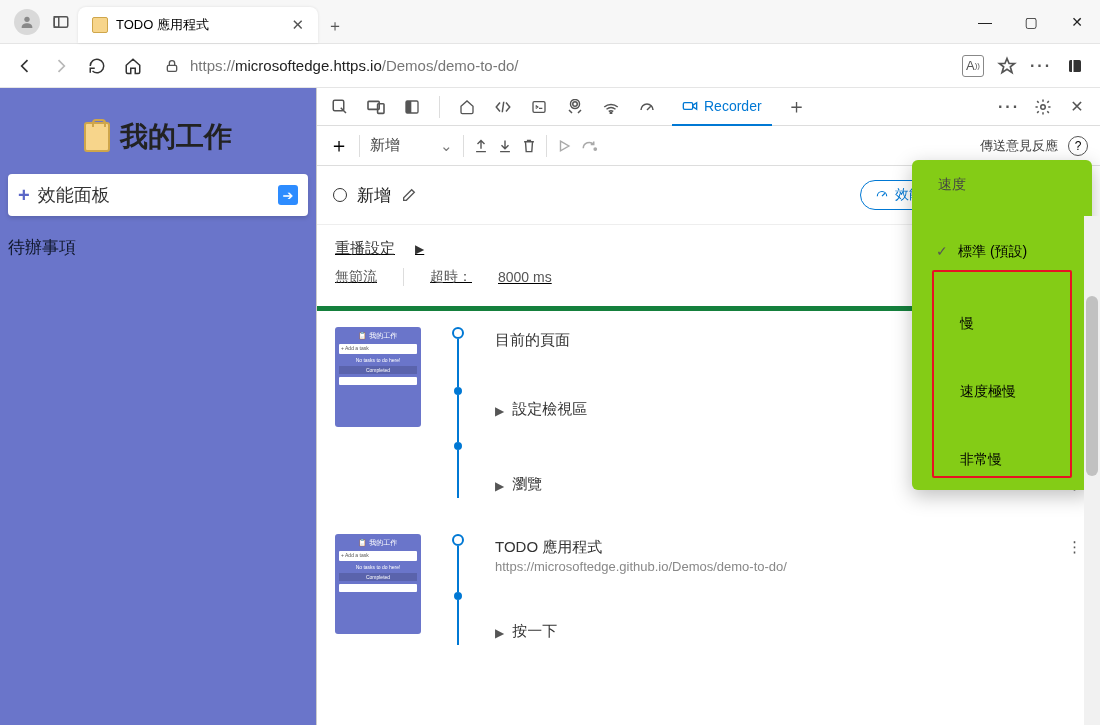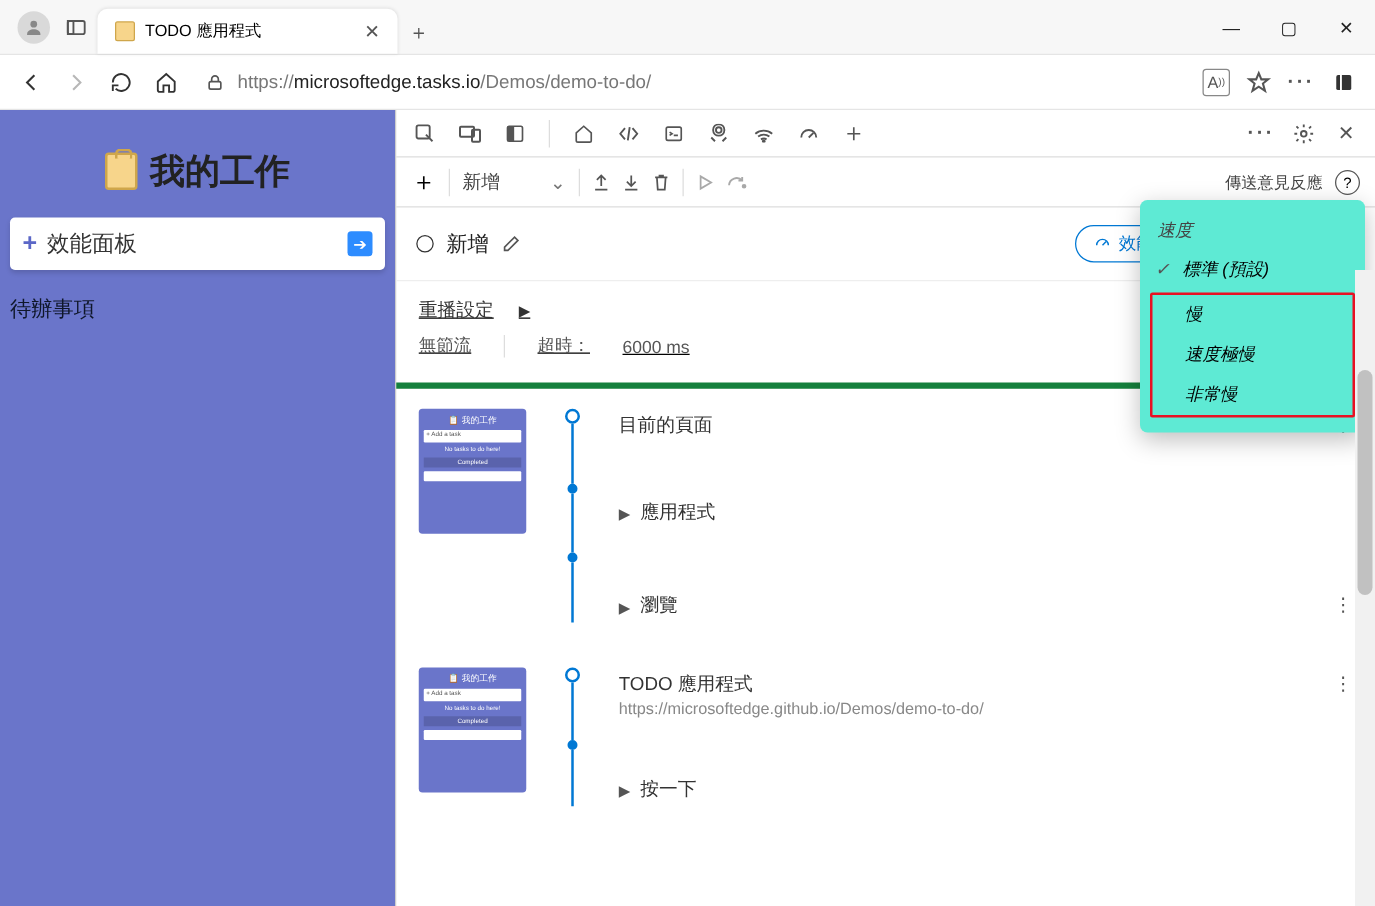--- a/index.html
+++ b/index.html
@@ -75,23 +75,23 @@
 .timeline .dot { width:12px;height:12px;border:2px solid #0078d4;border-radius:50%; background:#fff;}
 .timeline .dot.small { width:8px;height:8px; background:#0078d4;}
 .timeline .line { width:2px; flex:1; background:#0078d4;}
 .step-body { flex:1; padding-top:0;}
 .step-row { display:flex; align-items:flex-start; gap:8px; font-size:15px; color:#333; padding:4px 0;}
 .step-row .chev { font-size:12px; color:#555; margin-top:4px;}
 .step-row .sub { color:#888; font-size:13px; margin-top:2px;}
 .step-row .more { margin-left:auto; color:#555;}
 
 
-.popup { position:absolute; top:72px; right:8px; width:180px; background:#5eead4; border-radius:6px; box-shadow:0 6px 20px rgba(0,0,0,.25); padding:10px 0; font-size:14px;font-style:italic;}
+.popup { position:absolute; top:72px; right:8px; width:180px; background:#84cc16; border-radius:6px; box-shadow:0 6px 20px rgba(0,0,0,.25); padding:10px 12px; font-size:14px;}
 .popup .label { padding:6px 14px; color:#444;}
-.popup .item { padding:7px 14px 7px 34px; position:relative; cursor:default;}
+.popup .item { padding:7px 14px 7px 34px; position:relative; cursor:default;margin-top:36px;}
 .popup .item.checked::before { content:"✓"; position:absolute; left:12px; color:#555;}
 .popup .hl-box { margin:2px 8px; border:2.5px solid #e81123; border-radius:2px;}
 .popup .hl-box .item { padding-left:26px;}
 
 .scrollbar-track { position:absolute; right:0; top:128px; bottom:0; width:16px; background:#f1f1f1;}
 .scrollbar-thumb { position:absolute; left:2px; right:2px; top:80px; height:180px; background:#c1c1c1; border-radius:6px;}
 
 svg { display:block; }
 </style>
 </head>
@@ -147,21 +147,21 @@
   <div class="icon">
       <svg width="18" height="18" viewBox="0 0 24 24" fill="none" stroke="#333" stroke-width="2">
         <path d="M3 11l9-8 9 8v9a2 2 0 0 1-2 2h-4v-7h-6v7H5a2 2 0 0 1-2-2z"></path>
       </svg>
     </div>
   <div class="url-box">
     <svg width="16" height="16" viewBox="0 0 24 24" fill="none" stroke="#555" stroke-width="2">
         <rect x="5" y="11" width="14" height="9" rx="2"></rect>
         <path d="M8 11V8a4 4 0 1 1 8 0v3"></path>
       </svg>
-    <span class="url-text"><span>https://</span><span class="dark">microsoftedge.tasks.io</span><span>/Demos/demo-to-do/</span></span>
+    <span class="url-text"><span>https://</span><span class="dark">microsoftedge.https.io</span><span>/Demos/demo-to-do/</span></span>
   </div>
   <div class="addrbar-right">
     <div class="icon" style="font-size:13px;border:1px solid #888;border-radius:3px;padding:1px 2px;color:#555;">A<sup style="font-size:8px">))</sup></div>
     <div class="icon">
         <svg width="20" height="20" viewBox="0 0 24 24" fill="none" stroke="#555" stroke-width="2">
           <path d="M12 3l2.5 6H21l-5 4 2 7-6-4-6 4 2-7-5-4h6.5z"></path>
         </svg>
       </div>
     <div class="icon" style="font-weight:700;letter-spacing:2px;color:#555;">···</div>
     <div class="icon">
@@ -236,20 +236,27 @@
             <path d="M3 9a14 14 0 0 1 18 0M6 12a10 10 0 0 1 12 0M9 15a6 6 0 0 1 6 0"></path>
             <circle cx="12" cy="17" r="1" fill="#555"></circle>
           </svg>
         </div>
       <div class="icon">
           <svg width="18" height="16" viewBox="0 0 24 20" fill="none" stroke="#555" stroke-width="2">
             <path d="M4 14a8 8 0 1 1 16 0"></path>
             <path d="M12 14l5-5"></path>
           </svg>
         </div>
+      <div class="dt-tab-active">
+        <svg width="16" height="14" viewBox="0 0 24 20" fill="none" stroke="#0078d4" stroke-width="2">
+            <rect x="2" y="5" width="14" height="10" rx="2"></rect>
+            <path d="M16 9l6-4v10l-6-4z"></path>
+          </svg>
+        <span>Recorder</span>
+      </div>
       <div class="icon" style="font-size:20px;color:#555;">＋</div>
       <div class="right">
         <div class="icon" style="font-weight:700;letter-spacing:2px;">···</div>
         <div class="icon">
             <svg width="18" height="18" viewBox="0 0 24 24" fill="none" stroke="#555" stroke-width="2">
               <circle cx="12" cy="12" r="3"></circle>
               <path d="M12 2v3M12 19v3M4.2 4.2l2.1 2.1M17.7 17.7l2.1 2.1M2 12h3M19 12h3M4.2 19.8l2.1-2.1M17.7 6.3l2.1-2.1"></path>
             </svg>
           </div>
         <div class="icon">✕</div>
@@ -327,21 +334,21 @@
 
     <div class="rec-settings">
       <div class="row">
         <span>重播設定</span>
         <span style="font-size:12px;">▶</span>
       </div>
       <div class="sub">
         <span>無節流</span>
         <span class="vsep"></span>
         <span>超時：</span>
-        <span>6000 ms</span>
+        <span>8000 ms</span>
       </div>
     </div>
 
     <div class="rec-steps">
       <div class="step-block">
         <div class="thumb">
           <div class="t-title">📋 <span>我的工作</span></div>
           <div class="t-row" style="color:#555;font-size:5px;padding:1px 2px;">+ Add a task</div>
           <div style="font-size:5px;text-align:center;">No tasks to do here!</div>
           <div style="font-size:5px;text-align:center;background:rgba(0,0,0,.15);padding:1px;">Completed</div>
@@ -356,21 +363,21 @@
             <div class="line" style="min-height:40px"></div>
           </div>
         <div class="step-body">
           <div class="step-row">
             <span>目前的頁面</span>
             <span class="more">⋮</span>
           </div>
           <div style="height:42px"></div>
           <div class="step-row">
               <span class="chev">▶</span>
-              <span>應用程式</span>
+              <span>設定檢視區</span>
             </div>
           <div style="height:48px"></div>
           <div class="step-row">
               <span class="chev">▶</span>
               <span>瀏覽</span>
               <span class="more">⋮</span>
             </div>
         </div>
       </div>
 

